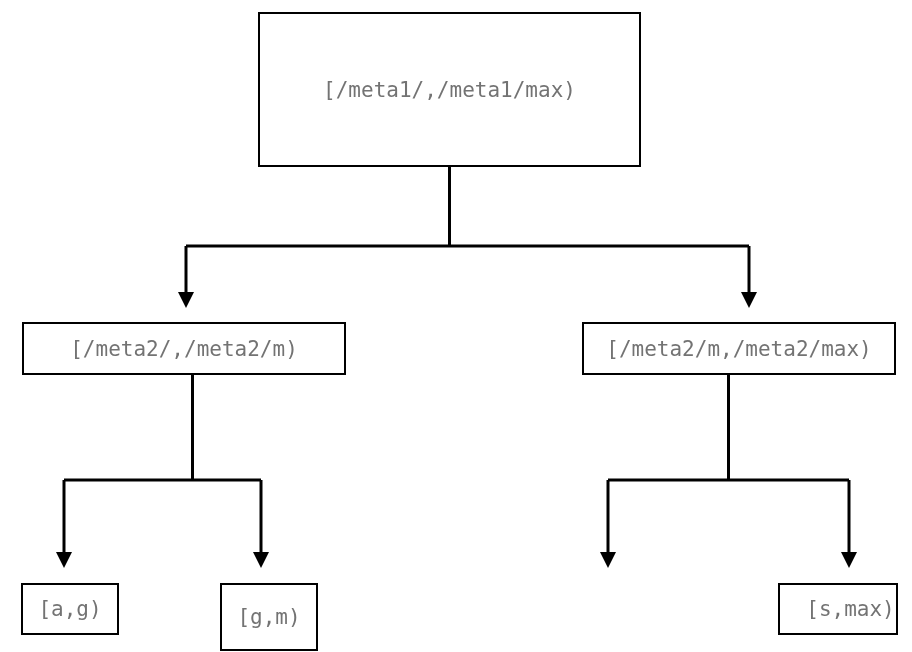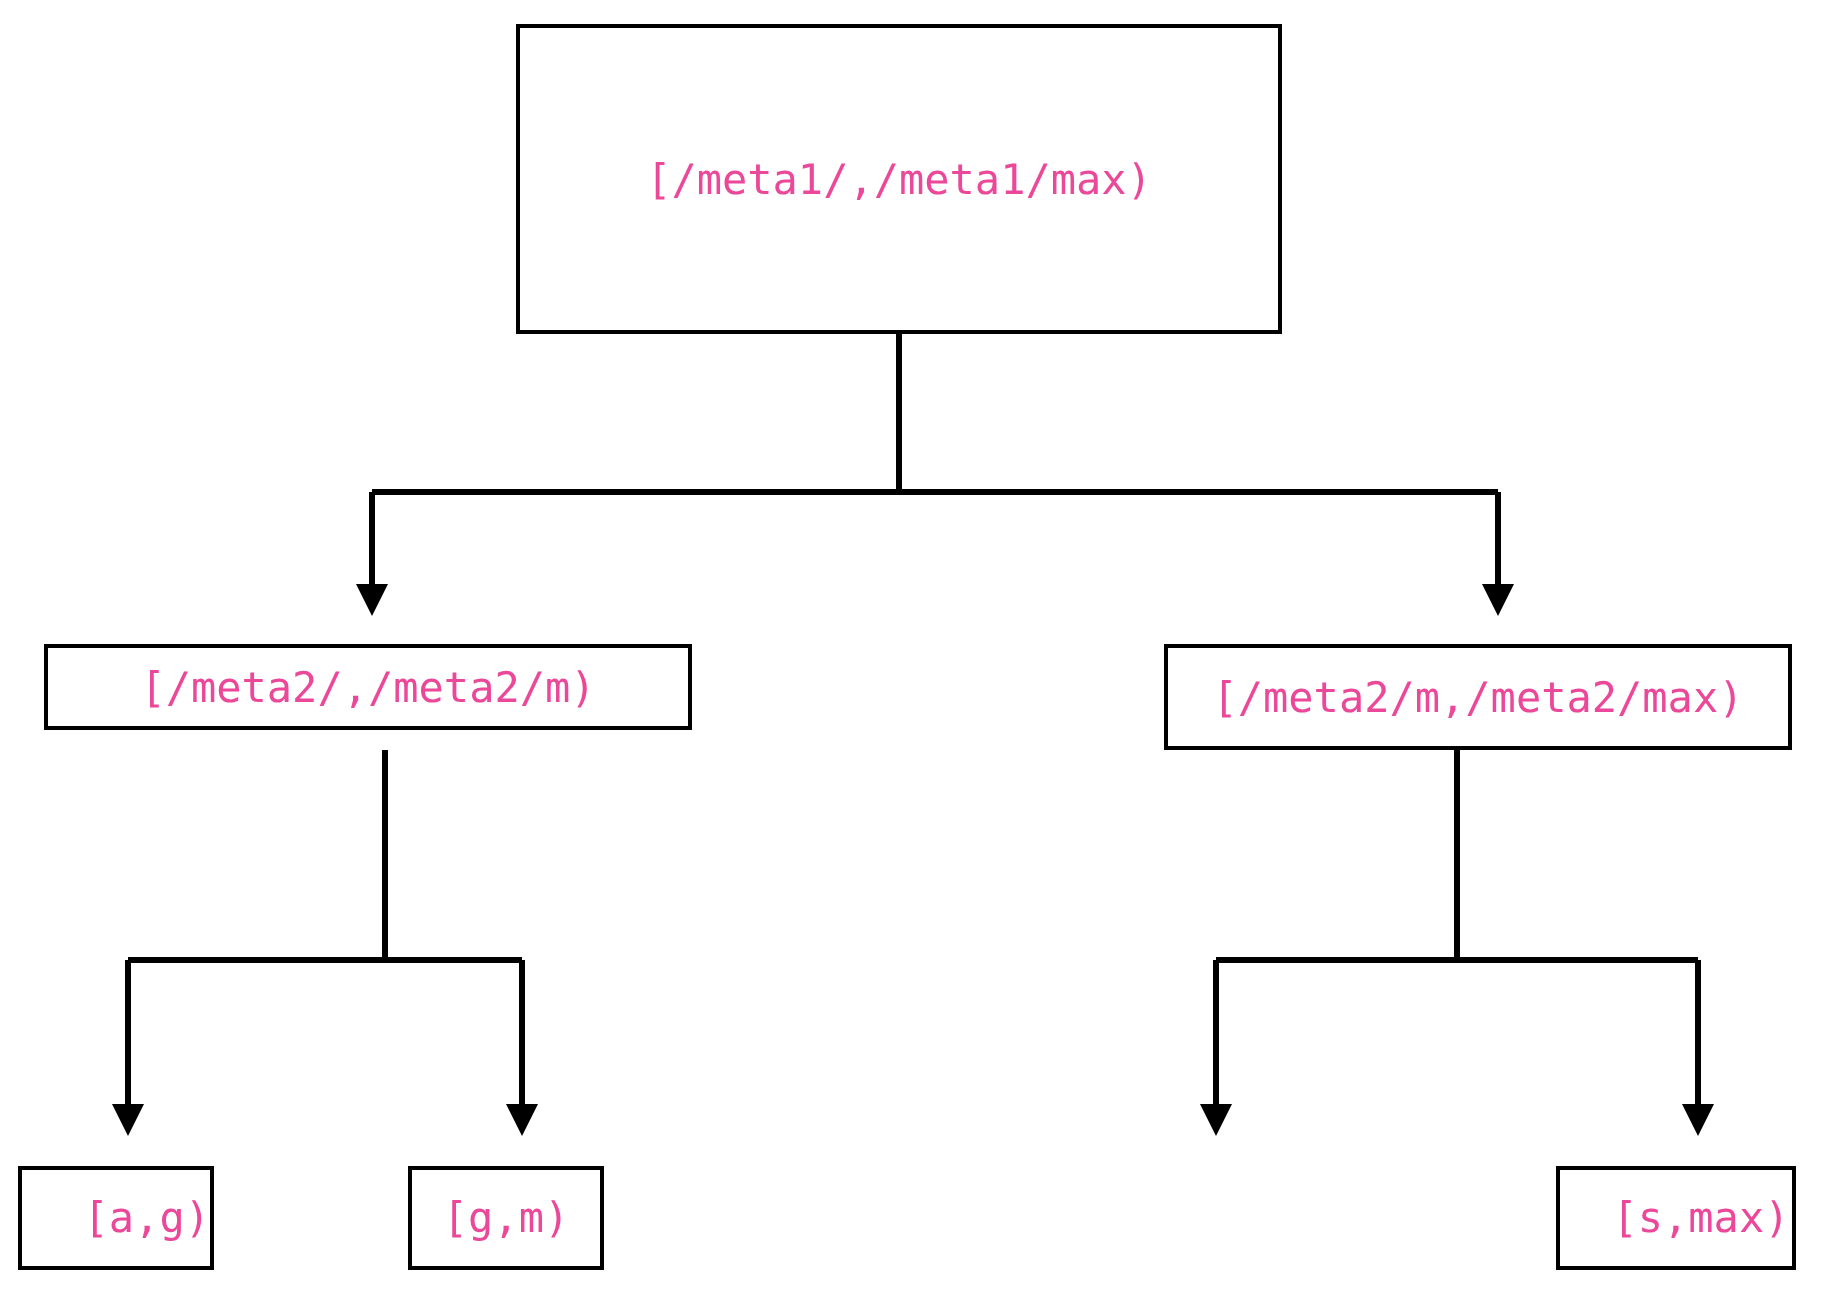--- a/index.html
+++ b/index.html
@@ -30,21 +30,21 @@
     box-sizing: border-box;
     border: 2px solid #000000;
     background: #ffffff;
     display: flex;
     align-items: center;
     justify-content: center;
     text-align: center;
   }
   .node-label {
     font-family: "DejaVu Sans Mono", "Liberation Mono", monospace;
-    color: #ec4899;
+    color: #737373;
     white-space: pre;
     letter-spacing: 0px;
   }
   .node-root .node-label { font-size: 21px; }
   .node-mid  .node-label { font-size: 21px; }
   .node-leaf .node-label { font-size: 21px; }
 </style>
 </head>
 <body>
 
@@ -73,33 +73,33 @@
     <path d="M 608 480 L 608 552" fill="none" stroke="#000000" stroke-width="3"></path>
     <polygon points="600,552 616,552 608,568" fill="#000000"></polygon>
     <path d="M 849 480 L 849 552" fill="none" stroke="#000000" stroke-width="3"></path>
     <polygon points="841,552 857,552 849,568" fill="#000000"></polygon>
   </svg>
 
   <div class="node-box node-root" id="node-root" style="left: 258px; top: 12px; width: 383px; height: 155px;">
     <span class="node-label">[/meta1/,/meta1/max)</span>
   </div>
 
-  <div class="node-box node-mid" id="node-mid-left" style="left: 22px; top: 322px; width: 324px; height: 43px;">
+  <div class="node-box node-mid" id="node-mid-left" style="left: 22px; top: 322px; width: 324px; height: 53px;">
     <span class="node-label">[/meta2/,/meta2/m)</span>
   </div>
 
   <div class="node-box node-mid" id="node-mid-right" style="left: 582px; top: 322px; width: 314px; height: 53px;">
     <span class="node-label">[/meta2/m,/meta2/max)</span>
   </div>
 
-  <div class="node-box node-leaf" id="node-leaf-1" style="left: 9px; top: 583px; width: 98px; height: 52px; justify-content: flex-end;">
+  <div class="node-box node-leaf" id="node-leaf-1" style="left: 21px; top: 583px; width: 98px; height: 52px;">
     <span class="node-label">[a,g)</span>
   </div>
 
-  <div class="node-box node-leaf" id="node-leaf-2" style="left: 204px; top: 583px; width: 98px; height: 52px;">
+  <div class="node-box node-leaf" id="node-leaf-2" style="left: 220px; top: 583px; width: 98px; height: 68px;">
     <span class="node-label">[g,m)</span>
   </div>
 
 
   <div class="node-box node-leaf" id="node-leaf-4" style="left: 778px; top: 583px; width: 120px; height: 52px; padding-left: 25px;">
     <span class="node-label">[s,max)</span>
   </div>
 
 </div>
 

